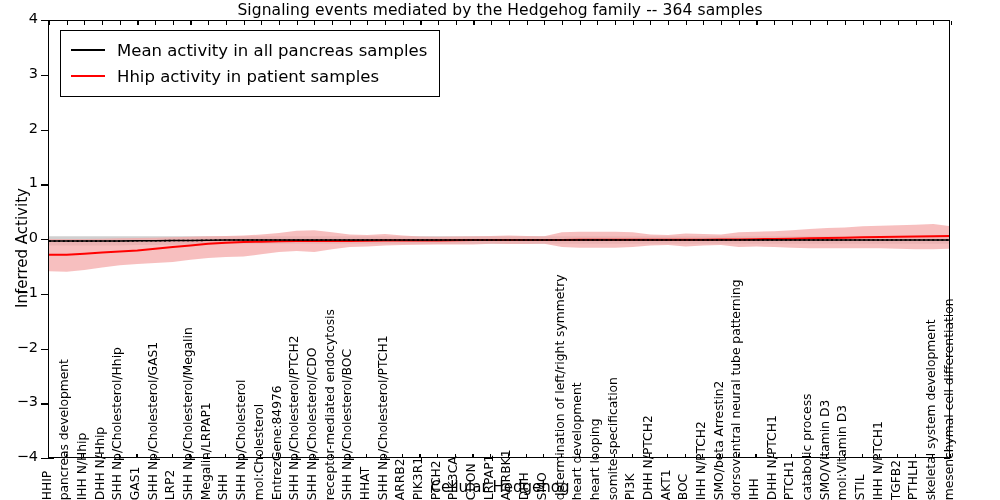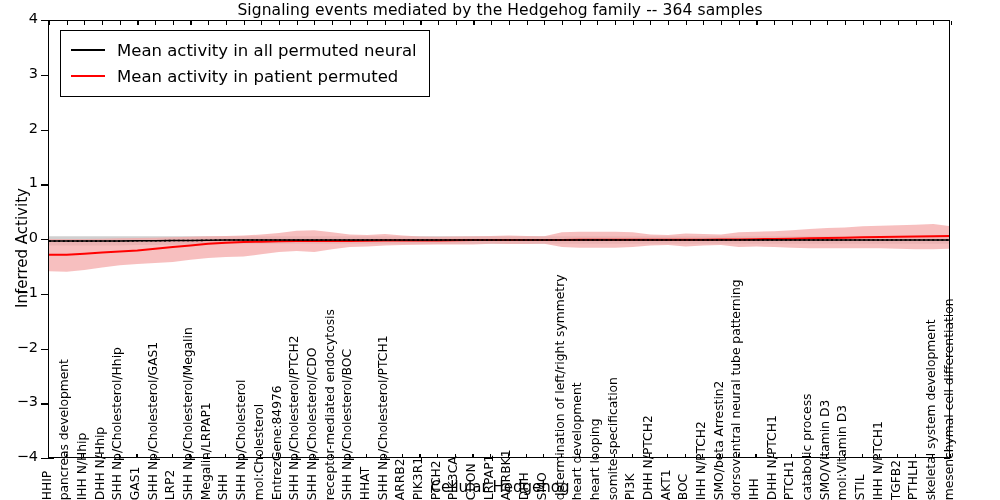--- a/index.html
+++ b/index.html
@@ -285,21 +285,21 @@
       <div class="xtick-mark" style="left: 884.314px; top: -4px;"></div>
       <div class="xtl" style="left: 906.6px;">mesenchymal cell differentiation</div>
       <div class="xtick-mark" style="left: 902px; top: -4px;"></div>
     </div>
 
   <div id="xlabel">Cellular Hedgehog</div>
 
   <div id="legend">
     <div class="legend-row">
       <span class="legend-swatch"></span>
-      <span class="legend-text">Mean activity in all permuted neural</span>
+      <span class="legend-text">Mean activity in all pancreas samples</span>
     </div>
     <div class="legend-row">
       <span class="legend-swatch red"></span>
-      <span class="legend-text">Mean activity in patient permuted</span>
+      <span class="legend-text">Hhip activity in patient samples</span>
     </div>
   </div>
 
 </div>
 
 </body></html>

